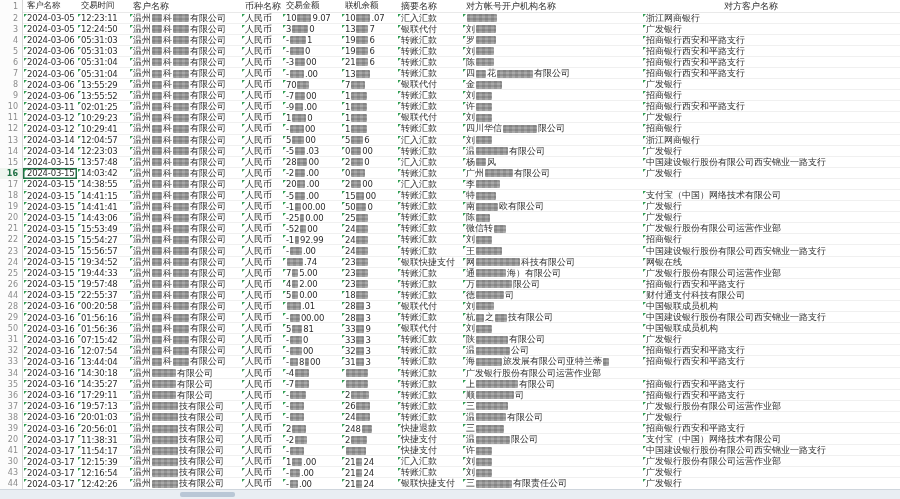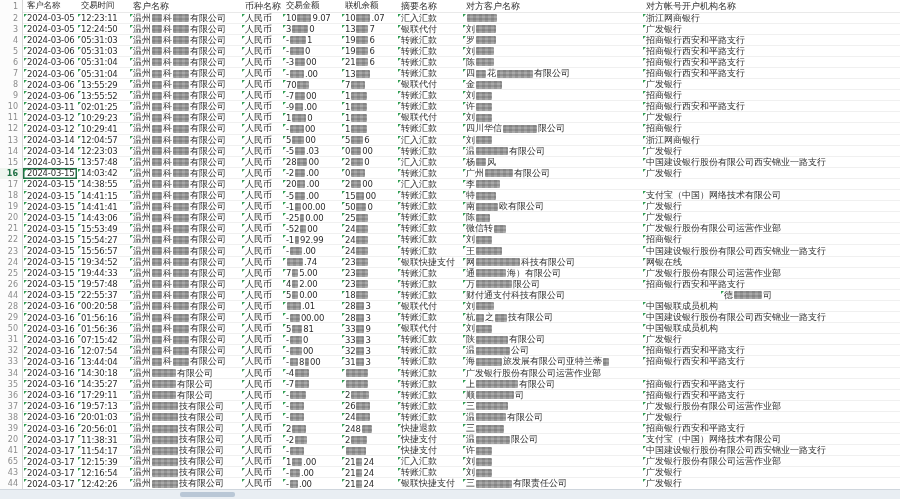--- a/index.html
+++ b/index.html
@@ -36,22 +36,22 @@
   <div class="grid" id="grid">
       <div class="row hdr">
         <div class="cell gut">1</div>
         <div class="cell cA num">客户名称</div>
         <div class="cell cB num">交易时间</div>
         <div class="cell cC">客户名称</div>
         <div class="cell cD">币种名称</div>
         <div class="cell cE num">交易金额</div>
         <div class="cell cF num">联机余额</div>
         <div class="cell cG">摘要名称</div>
+        <div class="cell cI">对方帐号开户机构名称</div>
         <div class="cell cH">对方客户名称</div>
-        <div class="cell cI">对方帐号开户机构名称</div>
       </div>
       <div class="row">
         <div class="cell gut">2</div>
         <div class="cell cA num">2024-03-05</div>
         <div class="cell cB num">12:23:11</div>
         <div class="cell cC">温州<span class="rd" style="width: 10px;"></span>科<span class="rd" style="width: 16px;"></span>有限公司</div>
         <div class="cell cD">人民币</div>
         <div class="cell cE num">10<span class="rd" style="width: 14px;"></span>9.07</div>
         <div class="cell cF num">10<span class="rd" style="width: 14px;"></span>.07</div>
         <div class="cell cG">汇入汇款</div>
@@ -349,22 +349,22 @@
       </div>
       <div class="row">
         <div class="cell gut">44</div>
         <div class="cell cA num">2024-03-15</div>
         <div class="cell cB num">22:55:37</div>
         <div class="cell cC">温州<span class="rd" style="width: 10px;"></span>科<span class="rd" style="width: 16px;"></span>有限公司</div>
         <div class="cell cD">人民币</div>
         <div class="cell cE num">5<span class="rd" style="width: 6px;"></span>0.00</div>
         <div class="cell cF num">18<span class="rd" style="width: 12px;"></span></div>
         <div class="cell cG">转账汇款</div>
+        <div class="cell cH">德<span class="rd" style="width: 28px;"></span>司</div>
         <div class="cell cI">财付通支付科技有限公司</div>
-        <div class="cell cH">德<span class="rd" style="width: 28px;"></span>司</div>
       </div>
       <div class="row">
         <div class="cell gut">28</div>
         <div class="cell cA num">2024-03-16</div>
         <div class="cell cB num">00:20:58</div>
         <div class="cell cC">温州<span class="rd" style="width: 10px;"></span>科<span class="rd" style="width: 16px;"></span>有限公司</div>
         <div class="cell cD">人民币</div>
         <div class="cell cE num"><span class="rd" style="width: 14px;"></span>.01</div>
         <div class="cell cF num">28<span class="rd" style="width: 8px;"></span>3</div>
         <div class="cell cG">银联代付</div>
@@ -526,21 +526,21 @@
         <div class="cell cD">人民币</div>
         <div class="cell cE num">-<span class="rd" style="width: 14px;"></span></div>
         <div class="cell cF num">
           <span class="rd" style="width: 20px;"></span>
         </div>
         <div class="cell cG">快捷支付</div>
         <div class="cell cH">许<span class="rd" style="width: 16px;"></span></div>
         <div class="cell cI">中国建设银行股份有限公司西安锦业一路支行</div>
       </div>
       <div class="row">
-        <div class="cell gut">65</div>
+        <div class="cell gut">30</div>
         <div class="cell cA num">2024-03-17</div>
         <div class="cell cB num">12:15:39</div>
         <div class="cell cC">温州<span class="rd" style="width: 26px;"></span>技有限公司</div>
         <div class="cell cD">人民币</div>
         <div class="cell cE num">1<span class="rd" style="width: 10px;"></span>.00</div>
         <div class="cell cF num">21<span class="rd" style="width: 6px;"></span>24</div>
         <div class="cell cG">汇入汇款</div>
         <div class="cell cH">刘<span class="rd" style="width: 16px;"></span></div>
         <div class="cell cI">广发银行股份有限公司运营作业部</div>
       </div>

